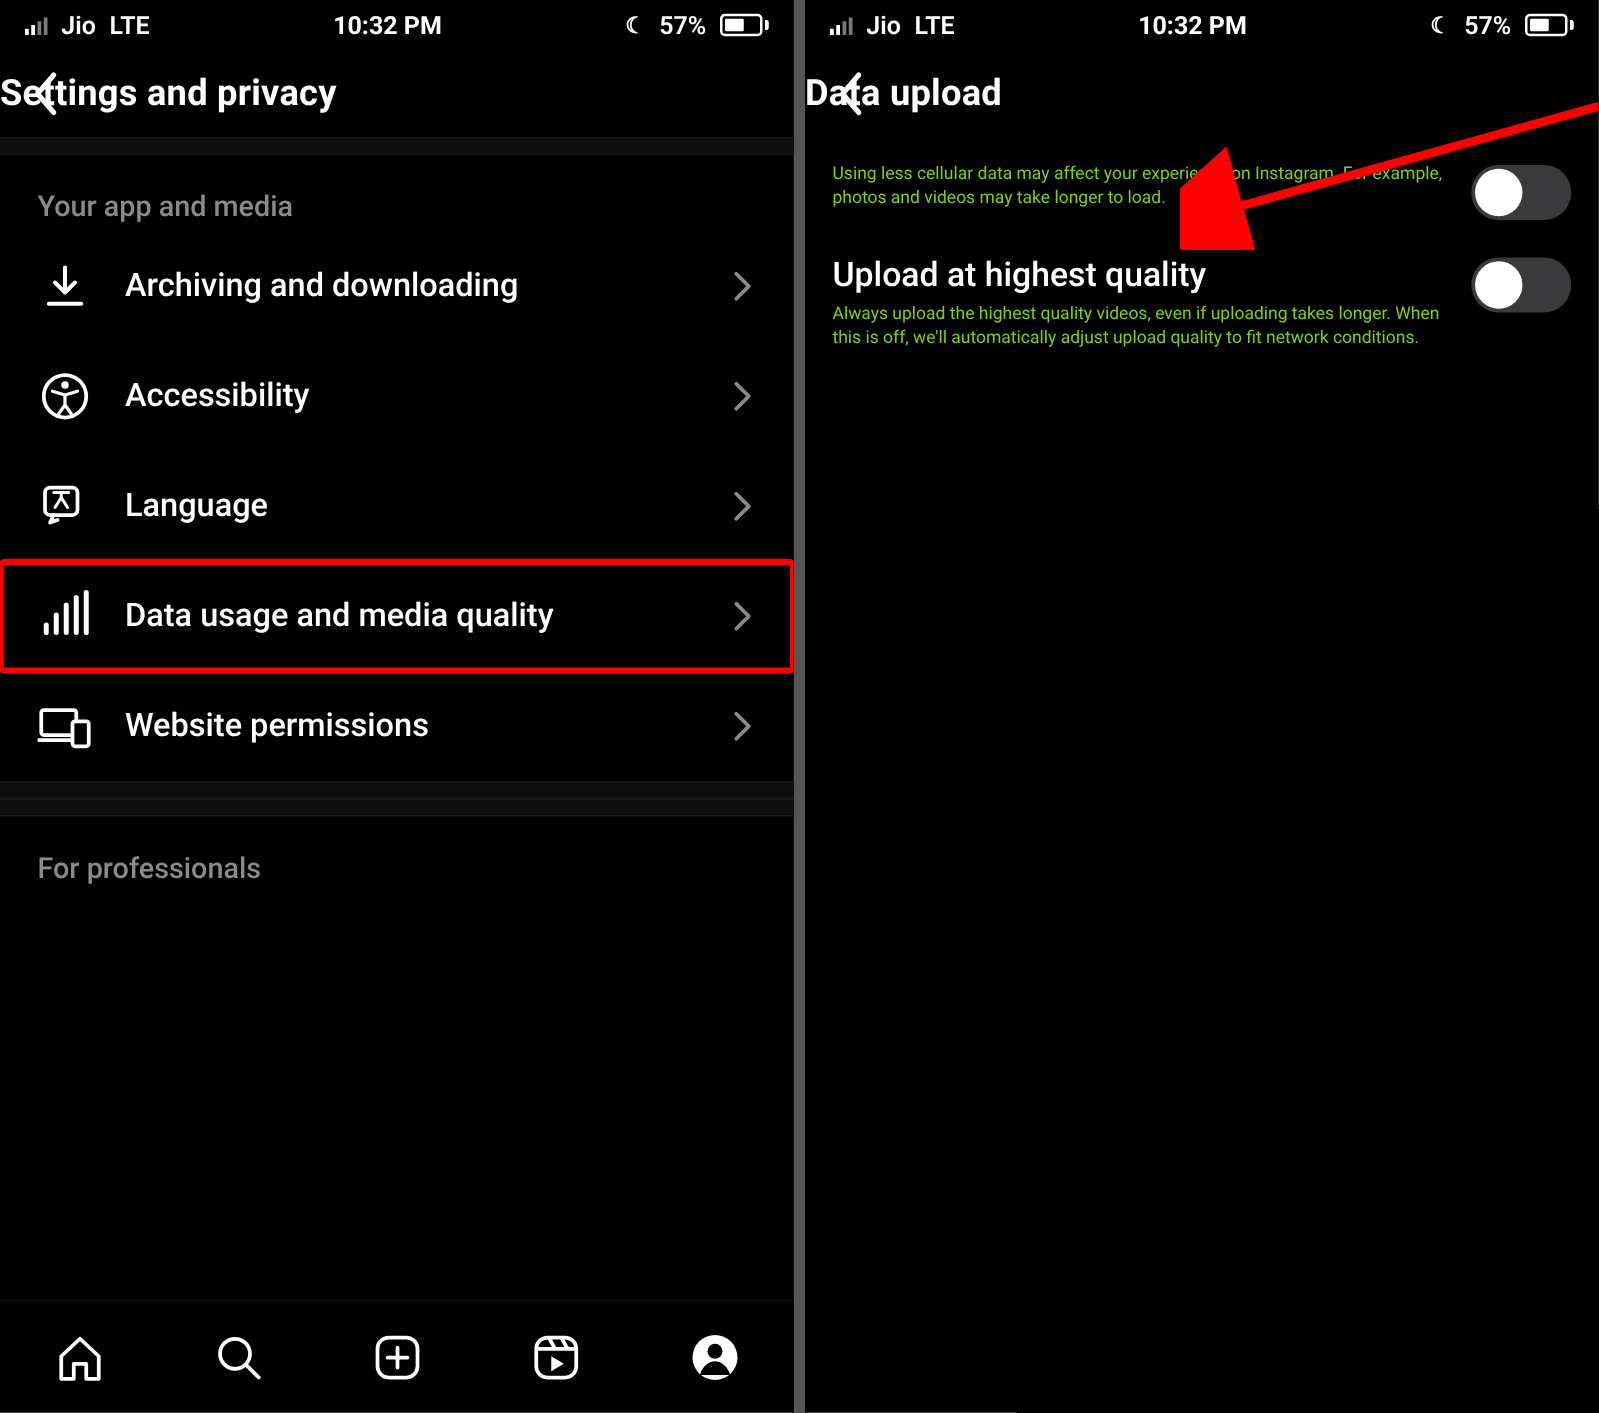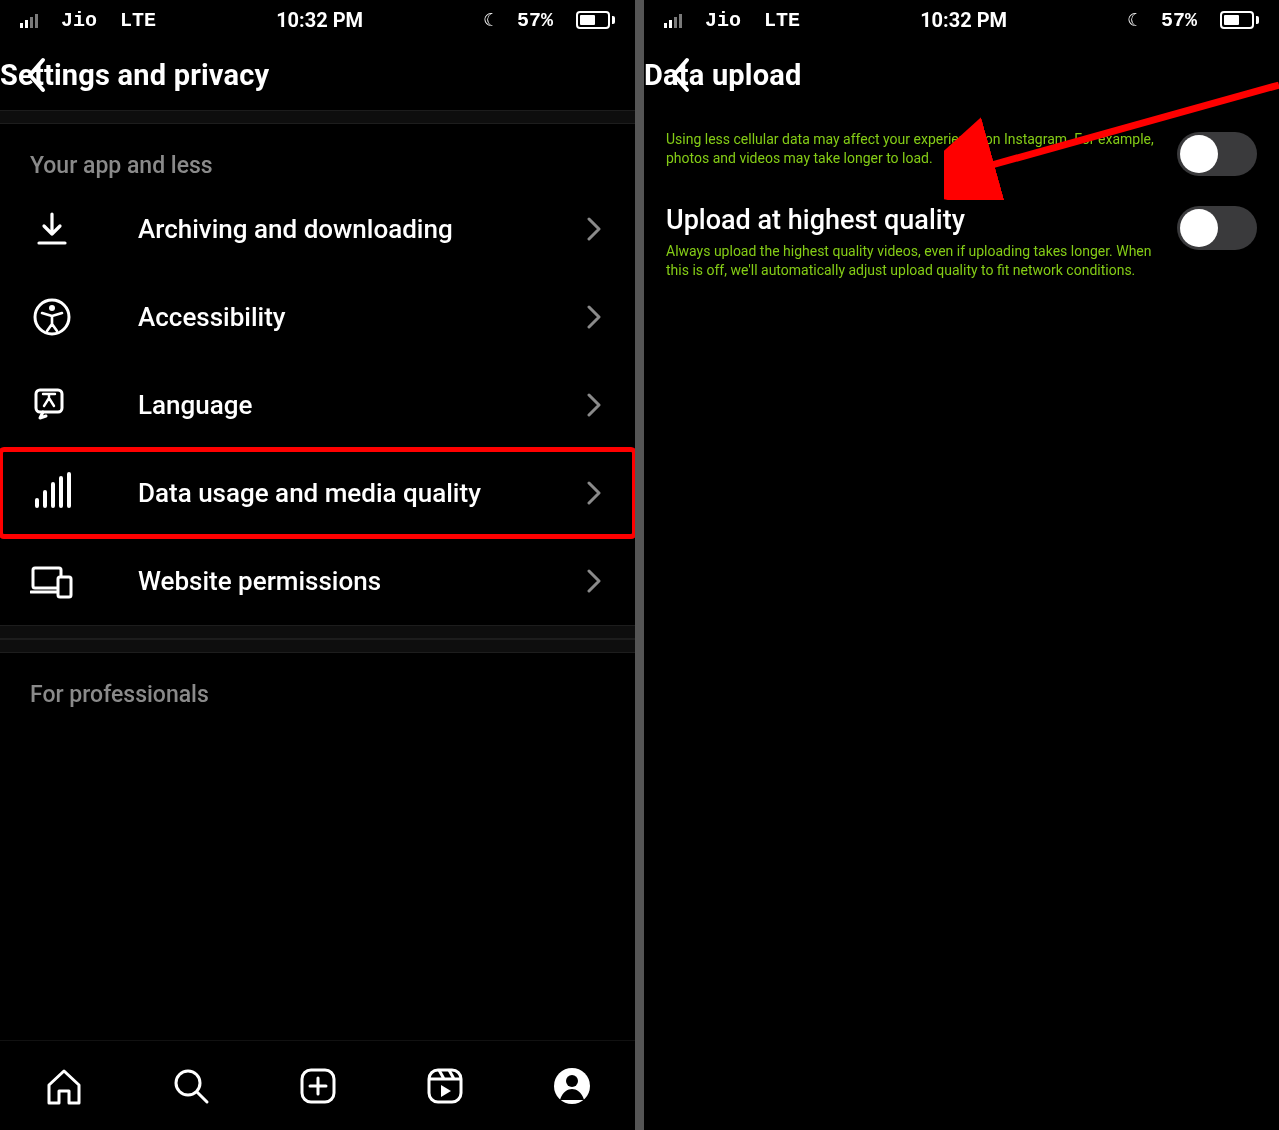--- a/index.html
+++ b/index.html
@@ -26,21 +26,21 @@
   .status-bar {
     height: 40px;
     display: flex;
     align-items: center;
     justify-content: space-between;
     padding: 0 20px;
     font-size: 20px;
     font-weight: 600;
     color: #fff;
   }
-  .status-left, .status-right { display: flex; align-items: center; gap: 23px; font-family: Liberation Mono, monospace; }
+  .status-left, .status-right { display: flex; align-items: center; gap: 11px; }
   .status-center { flex:1; text-align:center; font-weight:700; }
   .signal-bars { display:flex; align-items:flex-end; gap:2px; height:16px; }
   .signal-bars span { width:3px; background:#7a7a7a; }
   .signal-bars span.on { background:#fff; }
   .signal-bars span:nth-child(1){height:5px}
   .signal-bars span:nth-child(2){height:8px}
   .signal-bars span:nth-child(3){height:11px}
   .signal-bars span:nth-child(4){height:14px}
   .moon { font-size:18px; }
   .battery { display:inline-flex; align-items:center; gap:2px; }
@@ -66,21 +66,21 @@
     padding:28px 30px 6px 30px;
   }
 
   .row {
     display:flex; align-items:center;
     padding:22px 30px;
     gap:26px;
     cursor:pointer;
   }
   .row .icon-slot { width:44px; height:44px; display:flex; align-items:center; justify-content:center; flex-shrink:0;}
-  .row .label { flex:1; font-size:26px; font-weight:500; color:#fff;margin-left:38px; }
+  .row .label { flex:1; font-size:26px; font-weight:500; color:#fff; }
   .row .chevron { width:22px; height:22px; display:flex; align-items:center; justify-content:center; color:#8a8a8a;}
   .row.highlight { outline:5px solid #ff0000; outline-offset:-3px; border-radius:4px; }
 
   
   .tab-bar {
     position:absolute; bottom:0; left:0; right:0;
     height:90px; background:#000;
     display:flex; align-items:center; justify-content:space-around;
     border-top:1px solid #111;
   }
@@ -138,21 +138,21 @@
     <div class="back">
       <svg width="22" height="36" viewBox="0 0 22 36">
           <path d="M18 3 L5 18 L18 33" stroke="#fff" stroke-width="4" fill="none" stroke-linecap="round" stroke-linejoin="round"></path>
         </svg>
     </div>
     <h1>Settings and privacy</h1>
   </div>
 
   <div class="separator"></div>
 
-  <div class="section-label">Your app and less</div>
+  <div class="section-label">Your app and media</div>
 
   <div class="row">
     <span class="icon-slot">
       <svg width="40" height="40" viewBox="0 0 40 40">
           <path d="M20 5 v20 M12 17 l8 8 l8 -8 M7 34 h26" stroke="#fff" stroke-width="3.2" fill="none" stroke-linecap="round" stroke-linejoin="round"></path>
         </svg>
     </span>
     <span class="label">Archiving and downloading</span>
     <span class="chevron">
       <svg width="14" height="24" viewBox="0 0 14 24">

